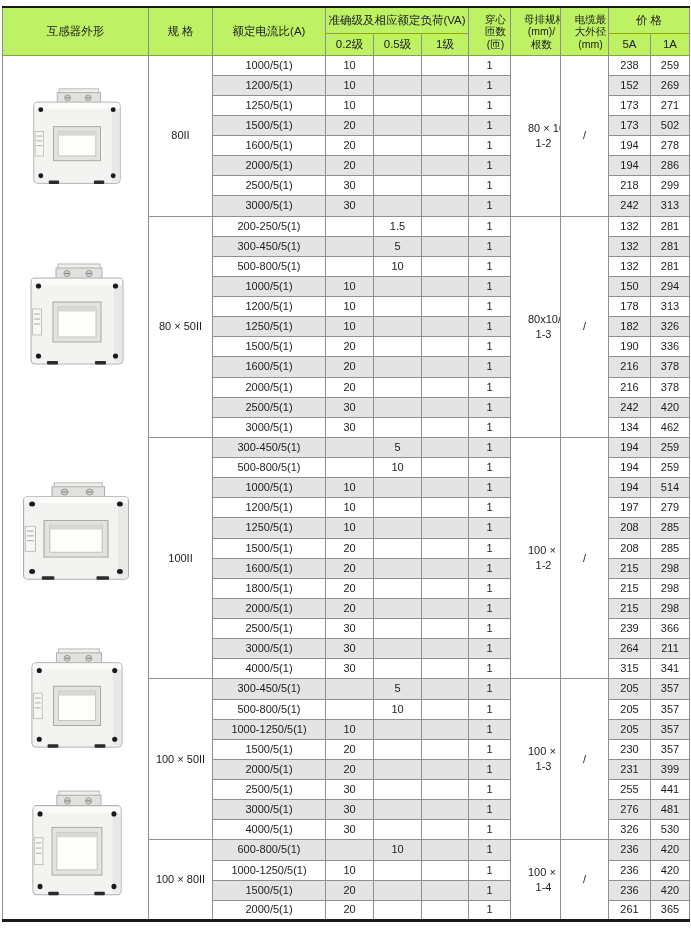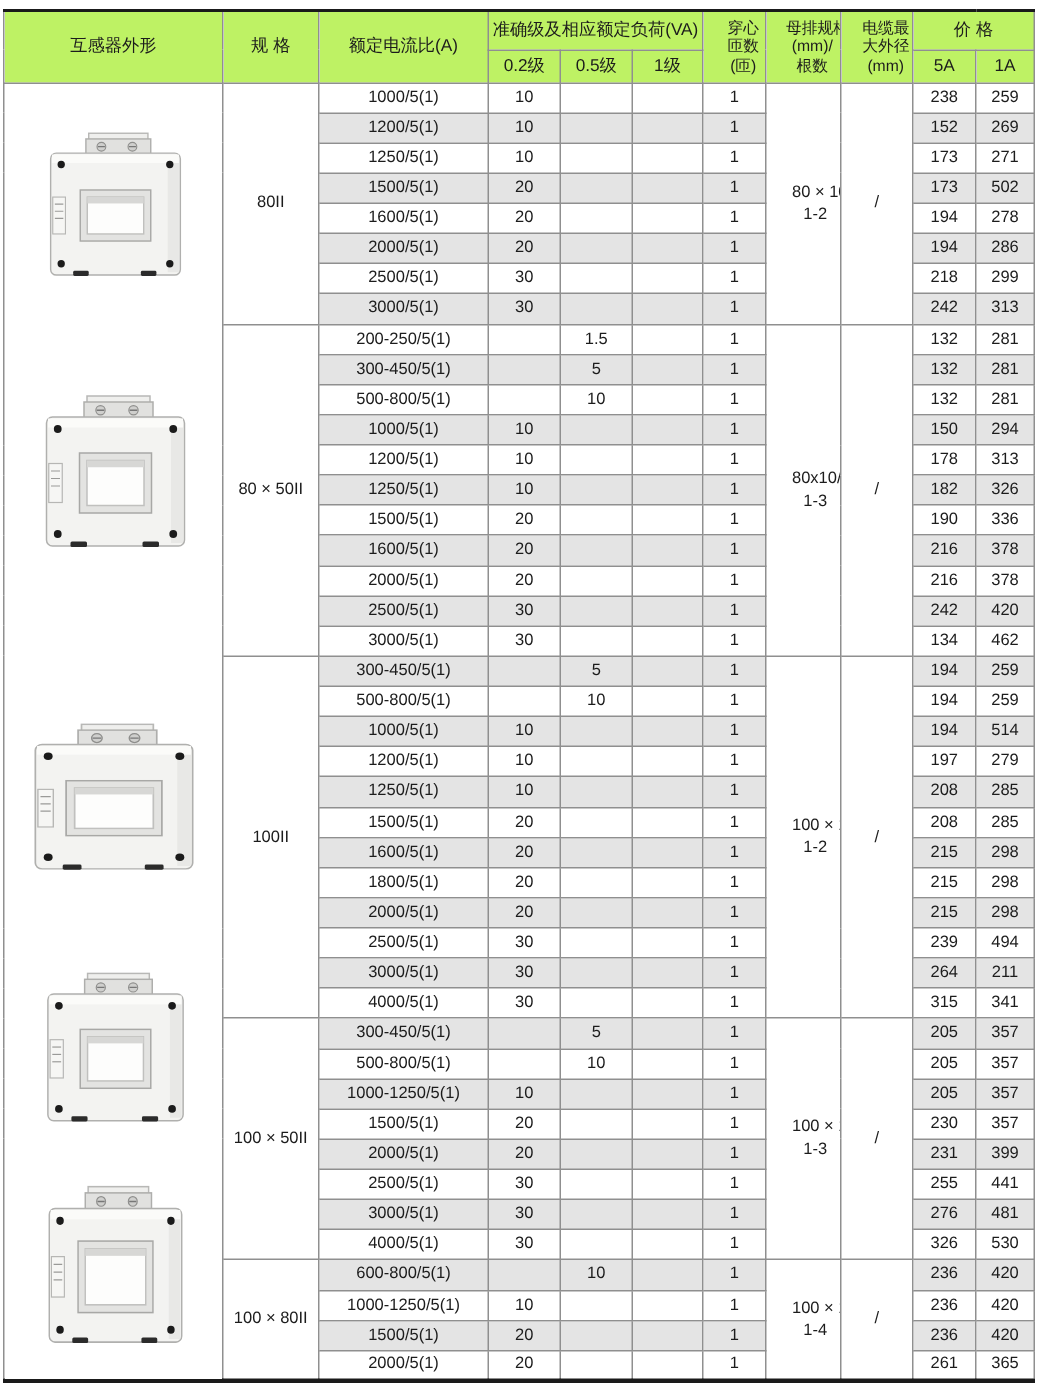--- a/index.html
+++ b/index.html
@@ -480,21 +480,21 @@
           <td class="alt">215</td>
           <td class="alt">298</td>
         </tr>
         <tr>
           <td>2500/5(1)</td>
           <td>30</td>
           <td></td>
           <td></td>
           <td>1</td>
           <td>239</td>
-          <td>494</td>
+          <td>366</td>
         </tr>
         <tr>
           <td class="alt">3000/5(1)</td>
           <td class="alt">30</td>
           <td class="alt"></td>
           <td class="alt"></td>
           <td class="alt">1</td>
           <td class="alt">264</td>
           <td class="alt">211</td>
         </tr>

